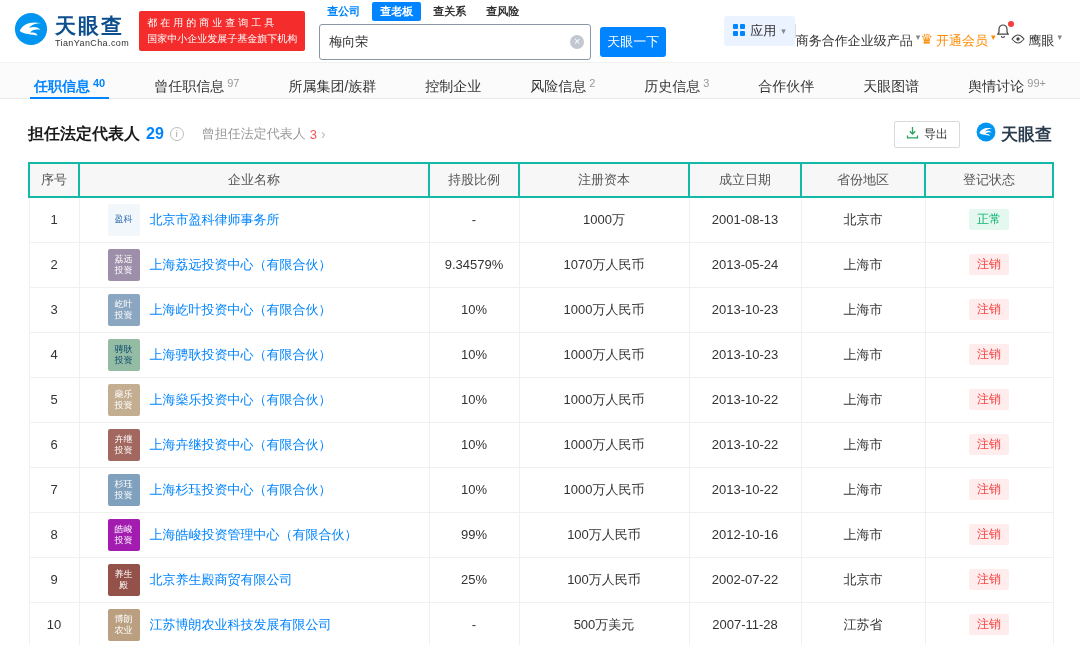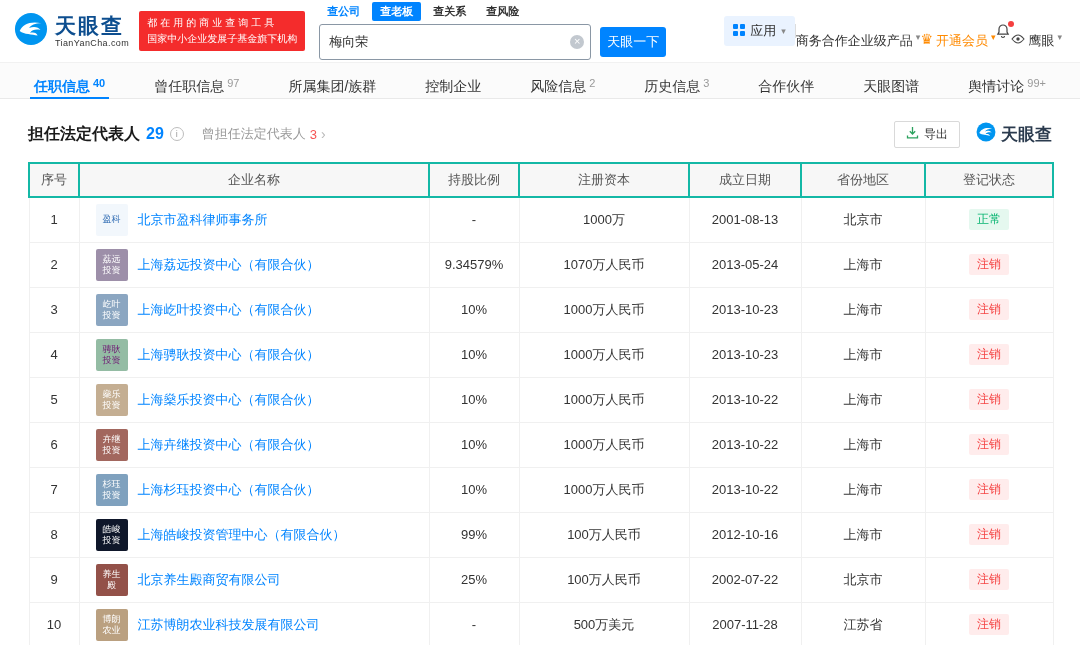--- a/index.html
+++ b/index.html
@@ -54,21 +54,21 @@
   .sub-count { color:#F55454; }
   .sub-arrow { color:#B9B9B9; font-size:14px; }
   .sec-right { margin-left:auto; display:flex; align-items:center; gap:16px; }
   .export-btn { display:flex; align-items:center; gap:5px; height:27px; padding:0 11px; border:1px solid #D9D9D9; background:#fff; border-radius:2px; font-size:12px; color:#333; cursor:pointer; font-family:inherit; }
   .watermark { display:flex; align-items:center; gap:5px; font-size:17px; font-weight:bold; color:#2B3B4E; }
 
   
   table { width:100%; border-collapse:collapse; table-layout:fixed; }
   th { background:#F7F7F7; height:34px; font-size:13px; font-weight:normal; color:#555; border:2px solid #14b8a6; }
   td { height:45px; font-size:13px; color:#333; text-align:center; border:1px solid #F0F0F0; overflow:hidden; }
-  td.company-cell { text-align:left; padding-left:16px; }
+  td.company-cell { text-align:left; padding-left:28px; }
   .company-inner { display:flex; align-items:center; gap:10px; }
   .logo-box { width:32px; height:32px; border-radius:2px; display:flex; flex-direction:column; align-items:center; justify-content:center; line-height:1.2; flex:none; }
   .logo-box span { font-size:9px; }
   a.company-link { color:#0084FF; text-decoration:none; cursor:pointer; white-space:nowrap; }
   .badge { display:inline-block; padding:2px 8px; font-size:12px; border-radius:2px; line-height:1.4; }
   .badge.normal { background:#E5F8EF; color:#0BB573; }
   .badge.cancelled { background:#FFECEC; color:#F54545; }
 </style>
 </head>
 <body>
@@ -289,21 +289,21 @@
           <td>10%</td>
           <td>1000万人民币</td>
           <td>2013-10-23</td>
           <td>上海市</td>
           <td><span class="badge cancelled">注销</span></td>
         </tr>
         <tr>
           <td>4</td>
           <td class="company-cell">
             <div class="company-inner">
-              <div class="logo-box" style="background: rgb(148, 188, 164); color: #701a75;">
+              <div class="logo-box" style="background: rgb(148, 188, 164); color: #0c4a6e;">
                 <span>骋耿</span>
                 <span>投资</span>
               </div>
               <a class="company-link">上海骋耿投资中心（有限合伙）</a>
             </div>
           </td>
           <td>10%</td>
           <td>1000万人民币</td>
           <td>2013-10-23</td>
           <td>上海市</td>
@@ -357,21 +357,21 @@
           <td>10%</td>
           <td>1000万人民币</td>
           <td>2013-10-22</td>
           <td>上海市</td>
           <td><span class="badge cancelled">注销</span></td>
         </tr>
         <tr>
           <td>8</td>
           <td class="company-cell">
             <div class="company-inner">
-              <div class="logo-box" style="background: #0f172a; color: rgb(255, 255, 255);">
+              <div class="logo-box" style="background: #a21caf; color: rgb(255, 255, 255);">
                 <span>皓峻</span>
                 <span>投资</span>
               </div>
               <a class="company-link">上海皓峻投资管理中心（有限合伙）</a>
             </div>
           </td>
           <td>99%</td>
           <td>100万人民币</td>
           <td>2012-10-16</td>
           <td>上海市</td>

